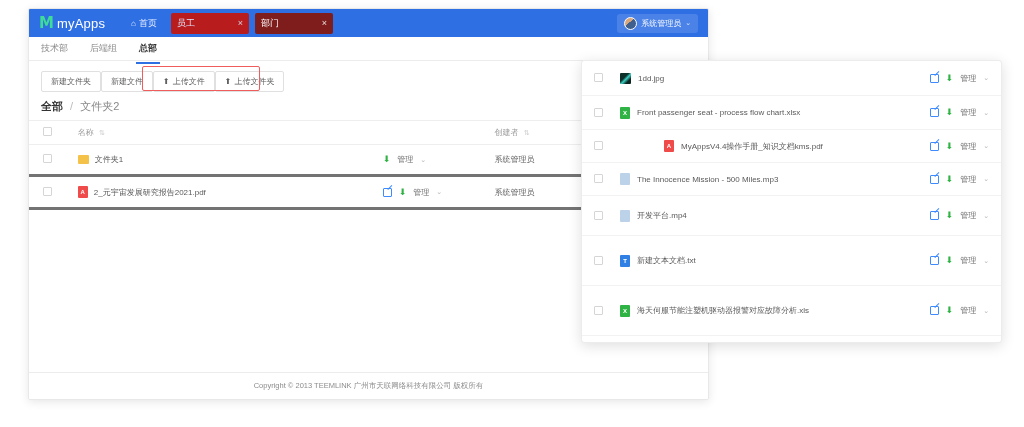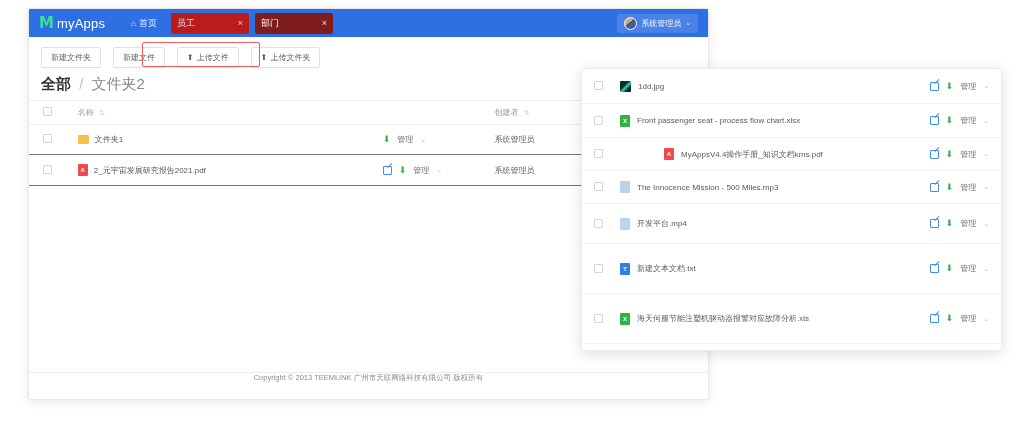--- a/index.html
+++ b/index.html
@@ -60,46 +60,46 @@
     padding:0 12px;gap:22px;box-sizing:border-box;background:#fff;
   }
   .dept-tab{font-size:9px;color:#8a8a8a;position:relative;padding:4px 0;}
   .dept-tab.active{color:#333333;font-weight:bold;}
   .dept-tab.active:after{
     content:"";position:absolute;left:-3px;right:-3px;bottom:-5px;height:2px;
     background:#2f6fe4;
   }
 
   
-  .toolbar{display:flex;align-items:center;padding:10px 12px 4px 12px;gap:12px;position:relative;}
+  .toolbar{display:flex;align-items:center;padding:10px 12px 4px 12px;gap:0;position:relative;}
   .tb-btn{
     border:1px solid #e0e0e0;background:#ffffff;border-radius:2px;
     font-size:8px;color:#606060;padding:4px 9px;white-space:nowrap;
     display:flex;align-items:center;gap:3px;
   }
   .up-ico{font-size:8px;}
   .hl-box{
     position:absolute;left:113px;top:5px;width:116px;height:23px;
     border:1.5px solid #f05b5b;border-radius:2px;pointer-events:none;
   }
 
   
-  .crumbs{padding:3px 12px 6px 12px;font-size:15px;color:#888;}
+  .crumbs{padding:3px 12px 6px 12px;font-size:11px;color:#888;}
   .crumbs b{color:#333;font-weight:bold;}
   .crumb-sep{margin:0 4px;color:#bbb;}
 
   
   .tbl{width:100%;border-collapse:collapse;table-layout:fixed;}
   .tbl th{
     font-weight:normal;font-size:8px;color:#9a9a9a;text-align:left;
     padding:6px 0;border-bottom:1px solid #eeeeee;border-top:1px solid #eeeeee;
     background:#fff;
   }
   .tbl td{
-    padding:9px 0;border-bottom:1px solid #737373;font-size:8px;color:#5a5a5a;
+    padding:9px 0;border-bottom:3px solid #737373;font-size:8px;color:#5a5a5a;
     vertical-align:middle;
   }
   .col-chk{width:34px;padding-left:14px !important;}
   .col-name{width:300px;}
   .col-act{width:110px;}
   .col-owner{width:110px;}
   .col-time{width:100px;}
   .sort-ico{color:#cfcfcf;font-size:7px;margin-left:3px;}
   .chkbox{
     width:9px;height:9px;border:1px solid #d5d5d5;border-radius:1px;
@@ -125,27 +125,27 @@
   }
   .ic-dl{color:#2fb344;font-size:9px;line-height:1;}
   .mg-txt{color:#6a6a6a;font-size:8px;}
   .mg-caret{color:#b5b5b5;font-size:7px;}
   .owner,.time{color:#6a6a6a;font-size:8px;}
 
   
   .footer{
     position:absolute;left:0;right:0;bottom:0;height:26px;
     border-top:1px solid #ececec;background:#ffffff;
-    display:flex;justify-content:center;
+    display:flex;align-items:center;justify-content:center;
     font-size:7.5px;color:#8c8c8c;
   }
 
   
   #popup{
-    position:absolute;left:581px;top:68px;width:419px;height:281px;
+    position:absolute;left:581px;top:60px;width:419px;height:281px;
     background:#ffffff;border:1px solid #ececec;border-radius:3px;
     box-shadow:0 3px 14px rgba(0,0,0,.13);overflow:hidden;
   }
   .pp-row{
     display:flex;align-items:center;border-bottom:1px solid #f2f2f2;
     padding:0 12px;box-sizing:border-box;
   }
   .pp-chk{width:26px;flex:none;}
   .pp-name{flex:1;display:flex;align-items:center;gap:7px;font-size:8px;color:#5a5a5a;
            overflow:hidden;white-space:nowrap;}
@@ -180,20 +180,25 @@
       </div>
     </div>
     <div class="topbar-spacer"></div>
     <div class="user-box">
       <span class="avatar"></span>
       <span class="user-name">系统管理员</span>
       <span class="caret">⌄</span>
     </div>
   </div>
 
+  <div class="dept-strip">
+    <div class="dept-tab">技术部</div>
+    <div class="dept-tab">后端组</div>
+    <div class="dept-tab active">总部</div>
+  </div>
 
   <div class="toolbar">
     <div class="tb-btn">
       <span>新建文件夹</span>
     </div>
     <div class="tb-btn">
       <span>新建文件</span>
     </div>
     <div class="tb-btn">
       <span class="up-ico">⬆</span>

